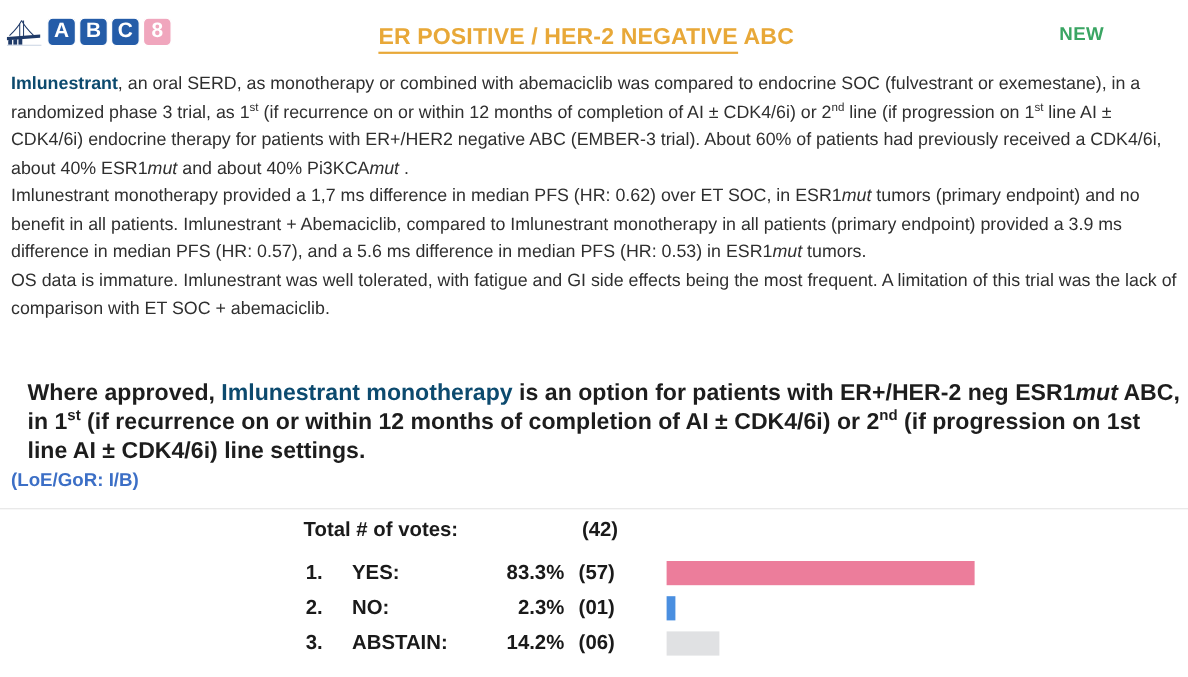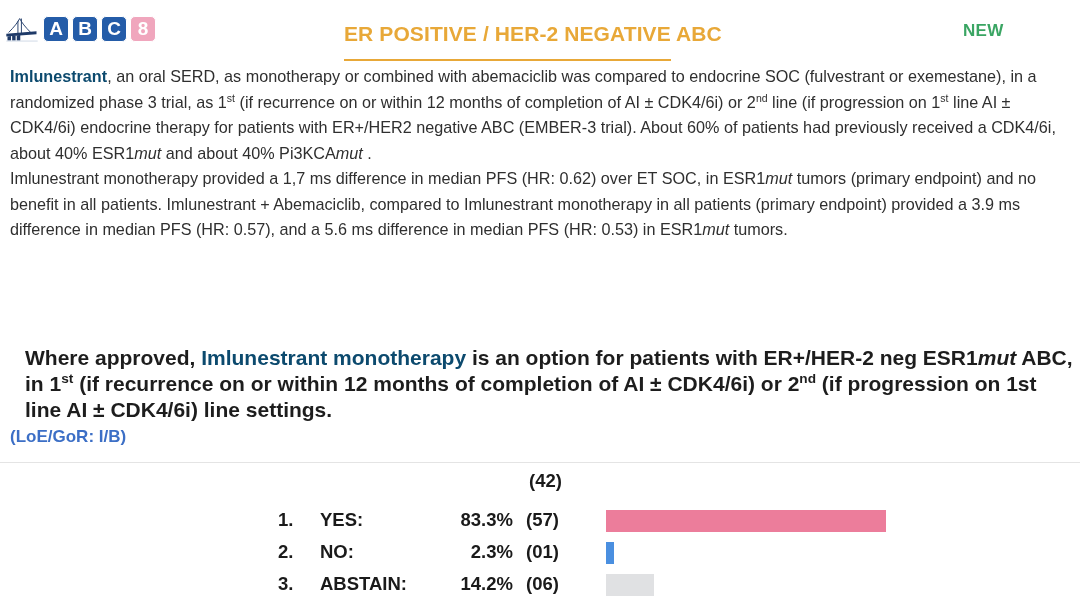--- a/index.html
+++ b/index.html
@@ -60,21 +60,21 @@
     left: 344px;
     top: 22px;
     font-size: 21px;
     font-weight: bold;
     color: #e8a838;
     letter-spacing: 0.1px;
     white-space: nowrap;
   }
   .title .ul {
     border-bottom: 2.5px solid #e8a838;
-    padding-bottom: 14px;
+    padding-bottom: 2px;
     margin-top: 44px;
   }
 
   .new-badge {
     position: absolute;
     left: 963px;
     top: 21px;
     font-size: 17px;
     font-weight: bold;
     color: #3aa563;
@@ -202,30 +202,32 @@
     <div class="title"><span class="ul">ER POSITIVE / HER-2 NEGATIVE</span><span> ABC</span></div>
 
     <div class="new-badge">NEW</div>
   </div>
 
   <div class="body-text">
     <p><span class="hl-orange">Imlunestrant</span><span>, an oral SERD, as monotherapy or combined with abemaciclib was compared to endocrine SOC (fulvestrant or exemestane), in a randomized phase 3 trial, as 1</span><sup>st</sup><span> (if recurrence on or within 12 months of completion of AI ± CDK4/6i) or 2</span><sup>nd</sup><span> line (if progression on 1</span><sup>st</sup><span> line AI ± CDK4/6i) endocrine therapy for patients with ER+/HER2 negative ABC (EMBER-3 trial). About 60% of patients had previously received a CDK4/6i, about 40% ESR1</span><span class="it">mut</span><span> and about 40% Pi3KCA</span><span class="it">mut</span><span> .</span></p>
 
     <p><span>Imlunestrant monotherapy provided a 1,7 ms difference in median PFS (HR: 0.62) over ET SOC, in ESR1</span><span class="it">mut</span><span> tumors (primary endpoint) and no benefit in all patients.  Imlunestrant + Abemaciclib, compared to Imlunestrant monotherapy in all patients (primary endpoint) provided a 3.9 ms difference in median PFS (HR: 0.57), and a 5.6 ms difference in median PFS (HR: 0.53) in ESR1</span><span class="it">mut</span><span> tumors.</span></p>
 
+    <p>OS data is immature. Imlunestrant was well tolerated, with fatigue and GI side effects being the most frequent. A limitation of this trial was the lack of comparison with ET SOC + abemaciclib.</p>
   </div>
 
   <div class="reco"><span>Where approved, </span><span class="hl-orange">Imlunestrant monotherapy</span><span> is an option for patients with ER+/HER-2 neg ESR1</span><span class="it">mut</span><span> ABC, in 1</span><sup>st</sup><span> (if recurrence on or within 12 months of completion of AI ± CDK4/6i) or 2</span><sup>nd</sup><span> (if progression on 1st line AI ± CDK4/6i) line settings.</span></div>
 
   <div class="loe">(LoE/GoR: I/B)</div>
 
   <div class="divider"></div>
 
   <div class="votes">
     <div class="vote-total">
+      <span class="lbl">Total # of votes:</span>
       <span class="cnt">(42)</span>
     </div>
 
     <div class="vote-row">
       <span class="num">1.</span>
       <span class="name">YES:</span>
       <span class="pct">83.3%</span>
       <span class="cnt">(57)</span>
       <span class="bar-wrap">
         <span class="bar bar-yes" style="display: block; width: 279.888px; background: rgb(236, 125, 155);"></span>

